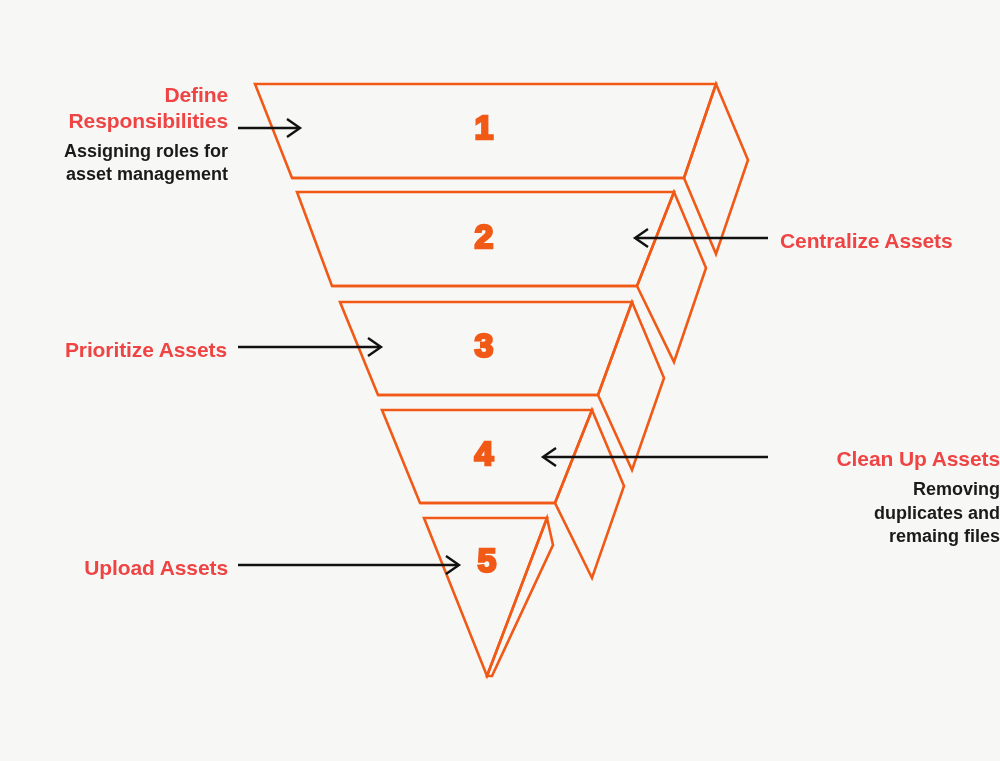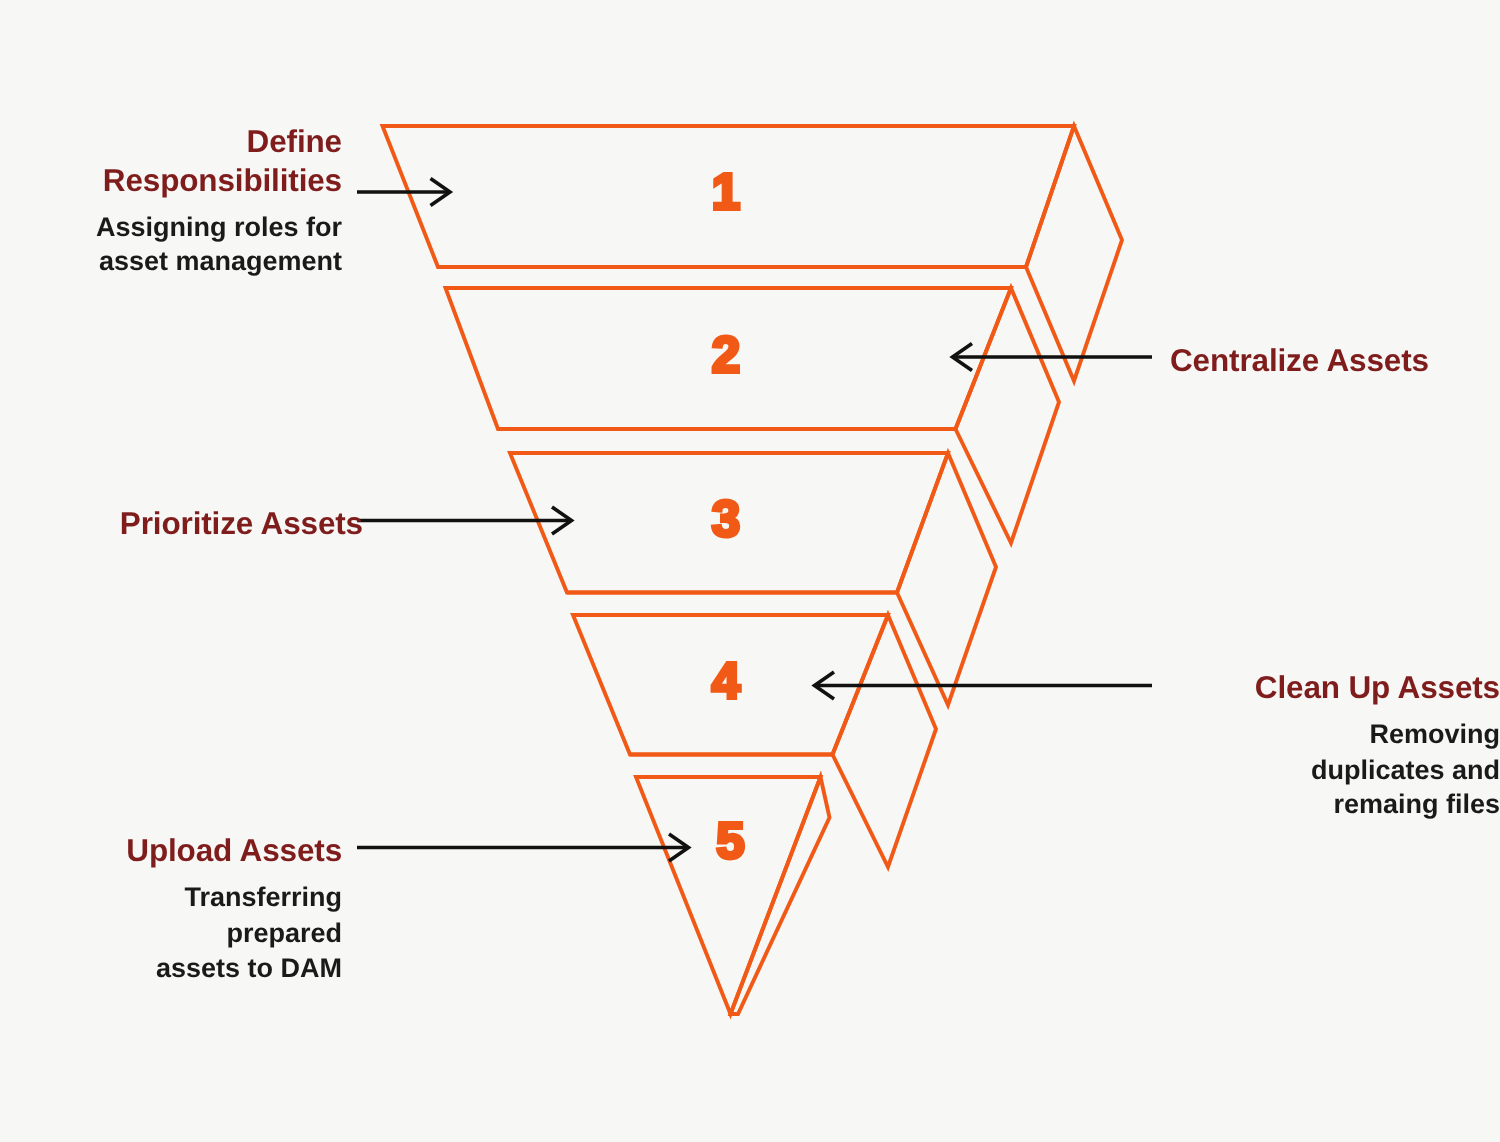--- a/index.html
+++ b/index.html
@@ -33,21 +33,21 @@
   }
   .label-block.left {
     text-align: right;
   }
   .label-block.right {
     text-align: left;
   }
   .label-title {
     font-size: 21px;
     font-weight: bold;
-    color: #7f1d1d;
+    color: #ef4444;
     line-height: 1.23;
     letter-spacing: -0.1px;
     white-space: pre-line;
   }
   .label-desc {
     font-size: 18px;
     font-weight: bold;
     color: #1a1a1a;
     line-height: 1.32;
     margin-top: 6px;
@@ -134,31 +134,28 @@
     <div class="label-title">Define
 Responsibilities</div>
     <div class="label-desc">Assigning roles for
 asset management</div>
   </div>
 
   <div class="label-block right" style="left: 780px; top: 228px; width: 220px;">
     <div class="label-title">Centralize Assets</div>
   </div>
 
-  <div class="label-block left" style="left: 0px; top: 337px; width: 227px; margin-left: 15px;">
+  <div class="label-block left" style="left: 0px; top: 337px; width: 227px;">
     <div class="label-title">Prioritize Assets</div>
   </div>
 
   <div class="label-block right" style="left: 780px; top: 446px; width: 220px; text-align: right;">
     <div class="label-title">Clean Up Assets</div>
     <div class="label-desc">Removing
 duplicates and
 remaing files</div>
   </div>
 
   <div class="label-block left" style="left: 0px; top: 555px; width: 228px;">
     <div class="label-title">Upload Assets</div>
-    <div class="label-desc">Transferring
-prepared
-assets to DAM</div>
   </div>
 
 </div>
 
 </body></html>

